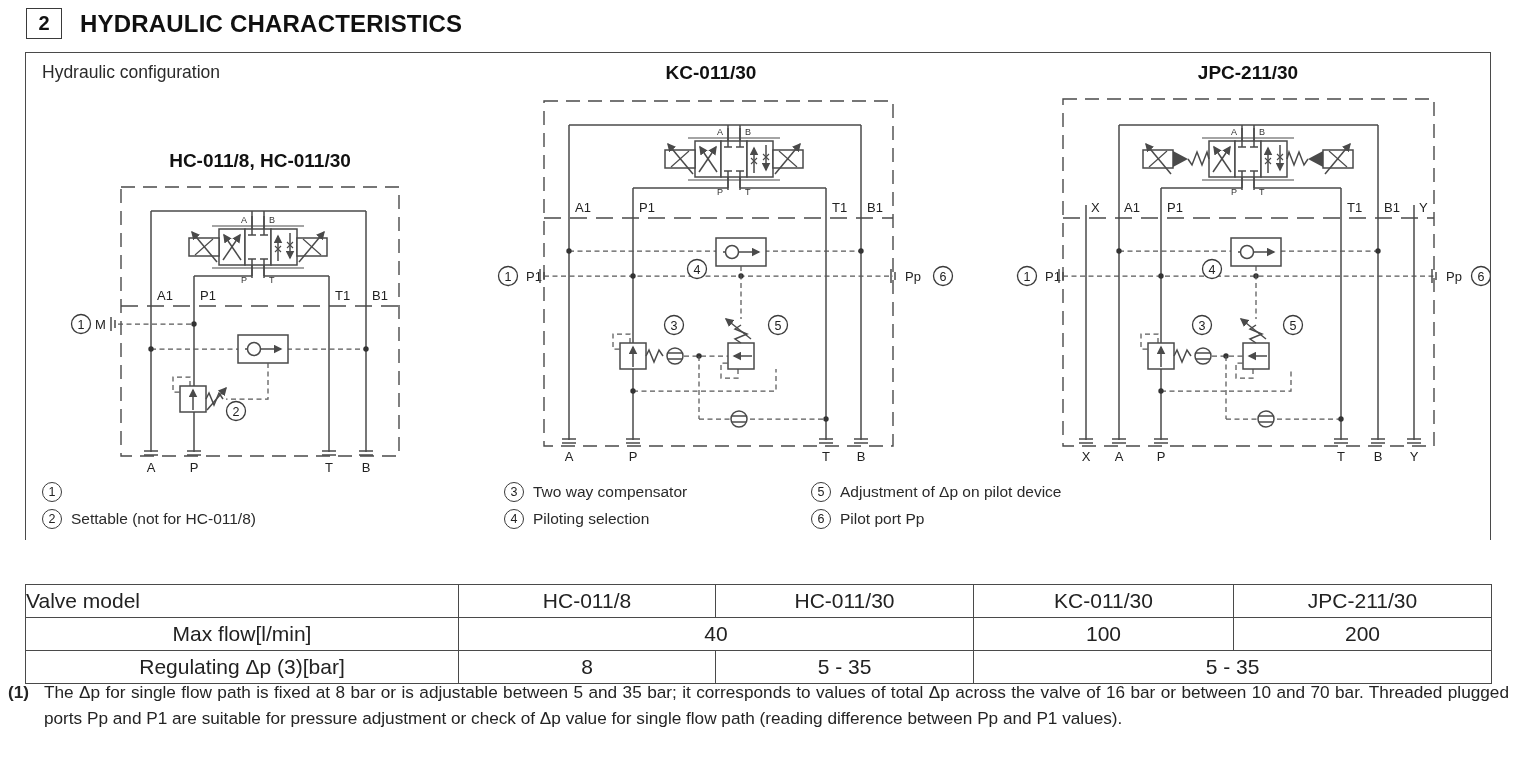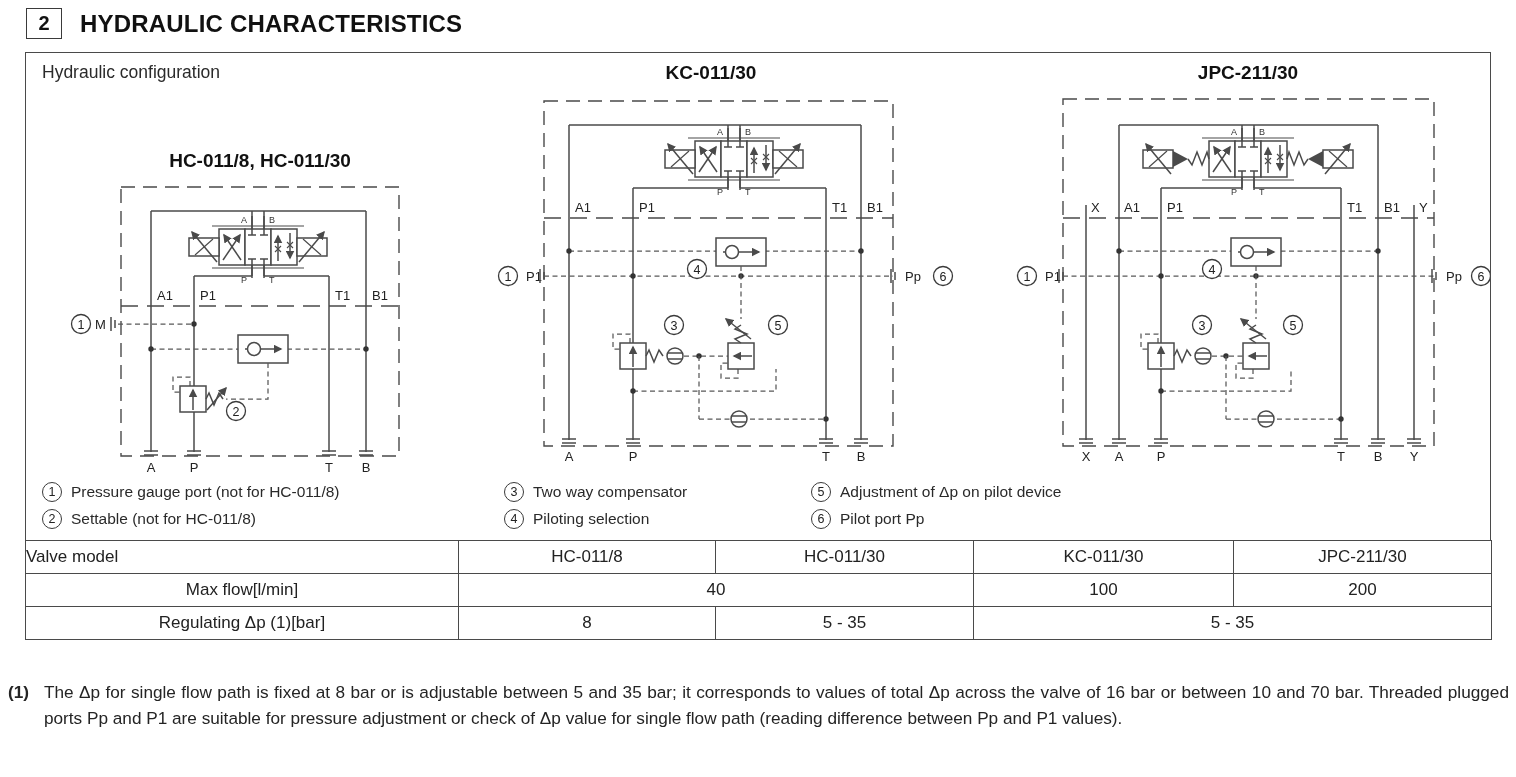--- a/index.html
+++ b/index.html
@@ -33,21 +33,21 @@
   text.cn{font-size:12.5px;}
   circle.co{fill:#fff;stroke:#3a3a3a;stroke-width:1.3;}
 
   
   .legend-col{top:425px;}
   .legend-item{display:flex;align-items:center;height:27px;font-size:15.5px;color:#2a2a2a;white-space:nowrap;}
   .circ{display:inline-flex;width:18px;height:18px;border:1.3px solid #3a3a3a;border-radius:50%;
     align-items:center;justify-content:center;font-size:12.5px;margin-right:9px;flex:none;color:#222;}
 
   
-  table.spec{width:100%;border-collapse:collapse;table-layout:fixed;font-size:17px;color:#222;}
+  table.spec{width:100%;border-collapse:collapse;table-layout:fixed;font-size:21px;color:#222;margin-top:44px;}
   table.spec td{border:1px solid #4a4a4a;height:32px;padding:0;}
   td.lblcell{padding-left:13px;padding-right:12px;}
   .lblwrap{display:flex;justify-content:center;align-items:center;}
   td.model{font-weight:normal;text-align:center;}
   td.val{text-align:center;}
 
   
   .footnote{left:8px;top:680px;width:1501px;display:flex;font-size:17.2px;line-height:25.6px;color:#242424;}
   .fn-marker{width:36px;flex:none;font-weight:bold;}
   .fn-text{flex:1;text-align:justify;}
@@ -375,21 +375,20 @@
         <text class="pt" x="1135" y="408" text-anchor="middle">P</text>
         <text class="pt" x="1315" y="408" text-anchor="middle">T</text>
         <text class="pt" x="1352" y="408" text-anchor="middle">B</text>
         <text class="pt" x="1388" y="408" text-anchor="middle">Y</text>
       </g>
     </svg>
 
     <div class="abs legend-col" style="left:16px;">
       <div class="legend-item">
         <span class="circ">1</span>
-        <span>Pressure gauge port (not for HC-011/8)</span>
       </div>
       <div class="legend-item">
         <span class="circ">2</span>
         <span>Settable (not for HC-011/8)</span>
       </div>
     </div>
     <div class="abs legend-col" style="left:478px;">
       <div class="legend-item">
         <span class="circ">3</span>
         <span>Two way compensator</span>
@@ -434,21 +433,21 @@
           <span>[l/min]</span>
         </div>
       </td>
       <td class="val" colspan="2">40</td>
       <td class="val">100</td>
       <td class="val">200</td>
     </tr>
     <tr>
       <td class="lblcell">
         <div class="lblwrap">
-          <span>Regulating Δp (1)</span>
+          <span>Regulating Δp (3)</span>
           <span>[bar]</span>
         </div>
       </td>
       <td class="val">8</td>
       <td class="val">5 - 35</td>
       <td class="val" colspan="2">5 - 35</td>
     </tr>
   </tbody>
     </table>
 </div>

